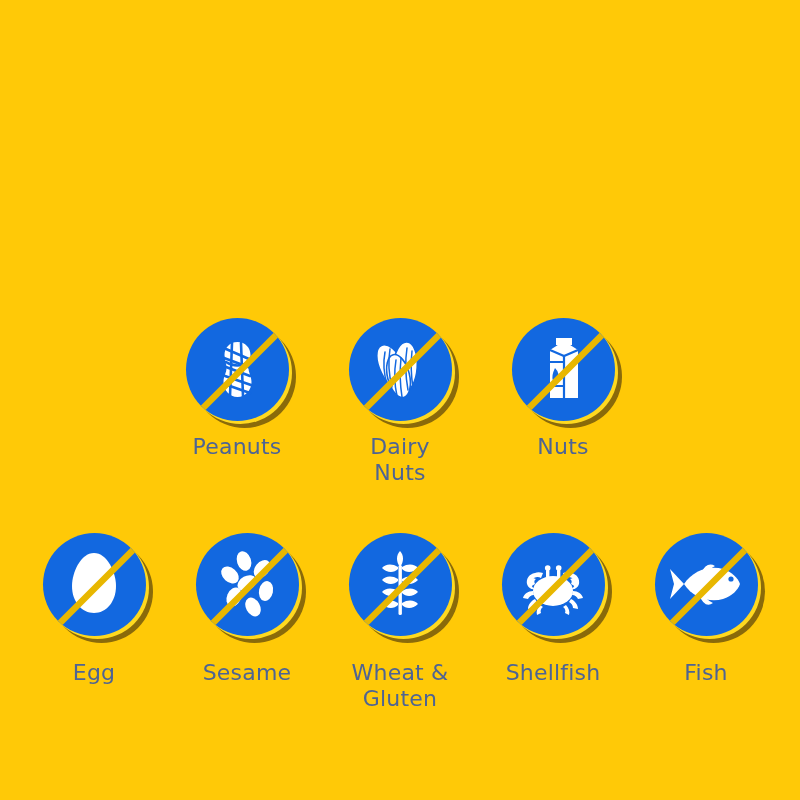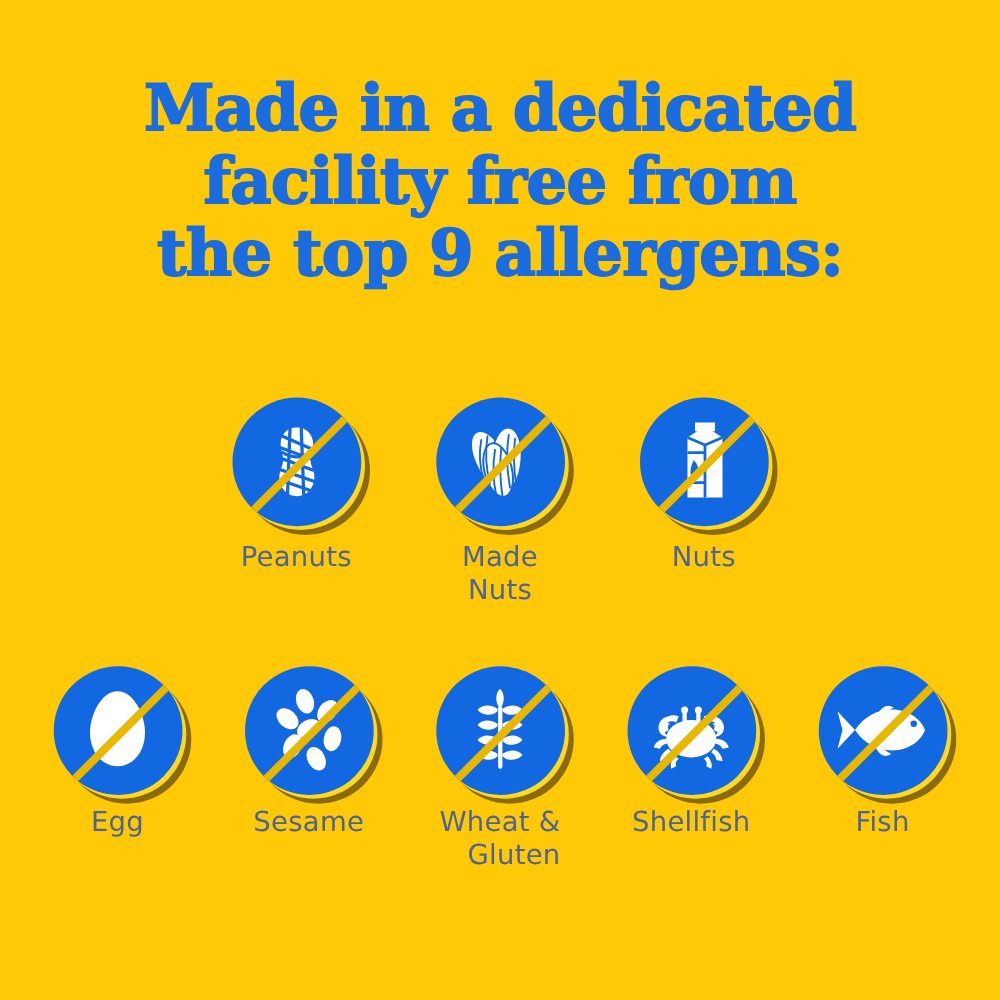--- a/index.html
+++ b/index.html
@@ -63,32 +63,27 @@
     margin-top:13px;
     color:#4E6494;
     font-family:"DejaVu Sans","Liberation Sans",sans-serif;
     font-weight:400;
     font-size:22px;
     line-height:26px;
     text-align:center;
     letter-spacing:0.2px;
     white-space:pre-line;
   }
-  .row-2 .label{margin-top:10px;text-align:right;}
+  .row-2 .label{margin-top:24px;}
 </style>
 </head>
 <body>
 
 <div id="stage">
 
-  <div class="headline">
-    <span class="hl-line">Made in a dedicated</span>
-    <span class="hl-line">facility free from</span>
-    <span class="hl-line">the top 9 allergens:</span>
-  </div>
 
   <div class="row row-1">
 
     <div class="badge">
       <div class="disc-wrap">
         <div class="disc-shadow"></div>
         <div class="disc-rim"></div>
         <div class="disc">
           <svg viewBox="0 0 103 103">
             <g fill="#FFFFFF">
@@ -133,21 +128,21 @@
                 <path d="M41 31 Q38 50 43 69"></path>
               <path d="M58 30 Q55 50 59 72"></path>
                 <path d="M63 33 Q61 51 64 70"></path>
               <path d="M47 42 Q44 60 48 78"></path>
                 <path d="M52 40 Q50 60 53 79"></path>
             </g>
             <path d="M17 90 L90 17" stroke="#E8B700" stroke-width="6.5" fill="none"></path>
           </svg>
         </div>
       </div>
-      <div class="label">Made Nuts</div>
+      <div class="label">Dairy Nuts</div>
     </div>
 
 
     <div class="badge">
       <div class="disc-wrap">
         <div class="disc-shadow"></div>
         <div class="disc-rim"></div>
         <div class="disc">
           <svg viewBox="0 0 103 103">
             <g fill="#FFFFFF">

